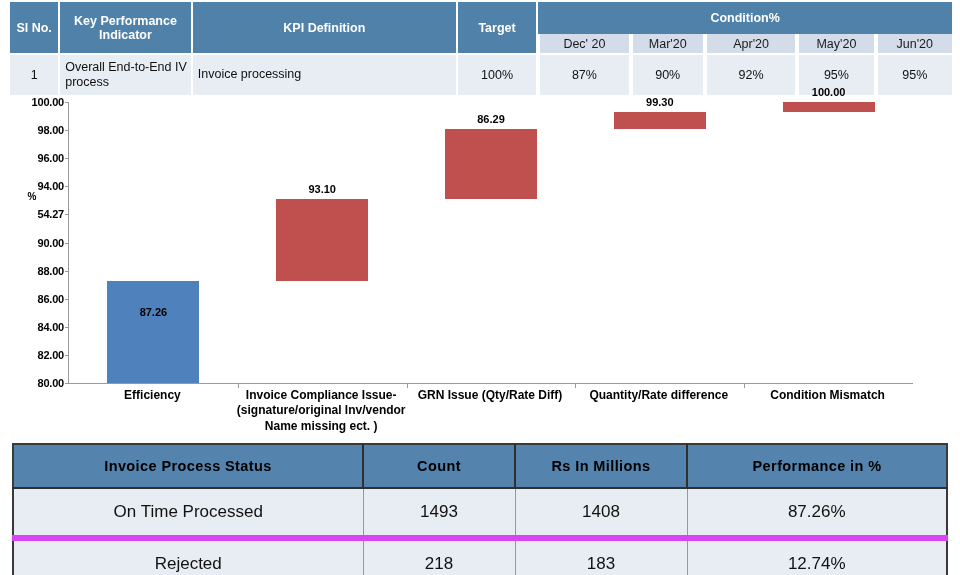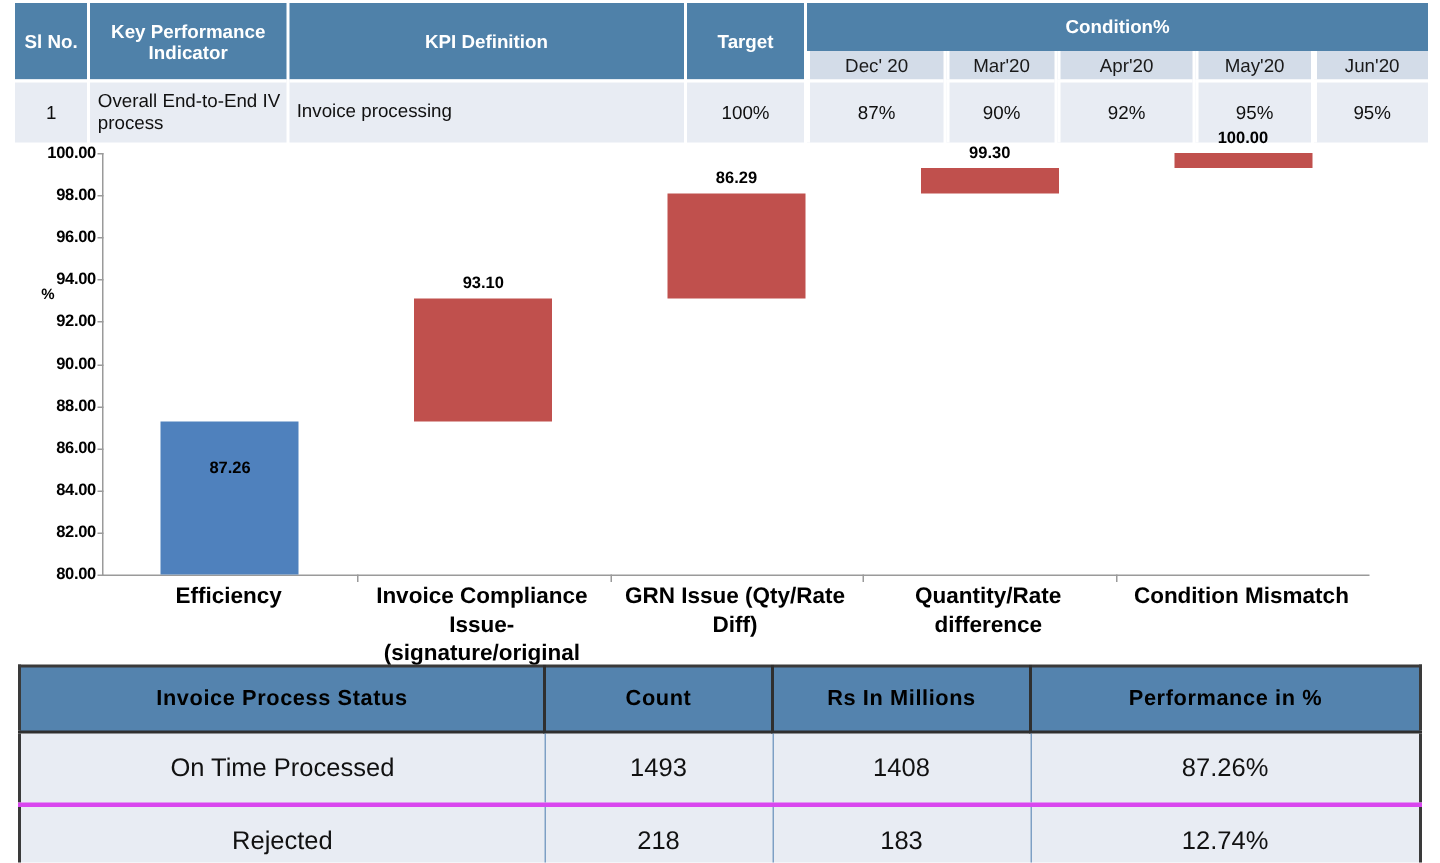--- a/index.html
+++ b/index.html
@@ -146,21 +146,21 @@
     position: absolute;
     left: 68px;
     top: 296px;
     width: 846px;
     height: 50px;
   }
   .xlabel {
     position: absolute;
     top: 0;
     text-align: center;
-    font-size: 15px;
+    font-size: 12px;
     font-weight: bold;
     line-height: 1.28;
     color: #000;
   }
 
   
   #status-table-wrap {
     position: absolute;
     left: 12px;
     top: 443px;
@@ -183,21 +183,21 @@
     border-bottom: 2px solid #2f2f2f;
     letter-spacing: 0.4px;
   }
   table.status th:last-child { border-right: none; }
   table.status td {
     background: #E8ECF3;
     font-size: 17px;
     text-align: center;
     height: 44px;
     border-right: 1px solid #7D9FC4;
-    border-bottom: 3px solid #d946ef;
+    border-bottom: 6px solid #d946ef;
     color: #111;
   }
   table.status td:last-child { border-right: none; }
   table.status tr:last-child td { border-bottom: none; }
 </style>
 </head>
 <body>
 
 <div id="kpi-table-wrap">
   <table class="kpi">
@@ -241,21 +241,21 @@
     </tbody>
   </table>
 </div>
 
 <div id="chart">
   <div id="y-axis-labels">
       <div class="ytick" style="top: 10px;">100.00</div>
       <div class="ytick" style="top: 38.1px;">98.00</div>
       <div class="ytick" style="top: 66.2px;">96.00</div>
       <div class="ytick" style="top: 94.3px;">94.00</div>
-      <div class="ytick" style="top: 122.4px;">92.00</div>
+      <div class="ytick" style="top: 122.4px;">54.27</div>
       <div class="ytick" style="top: 150.5px;">90.00</div>
       <div class="ytick" style="top: 178.6px;">88.00</div>
       <div class="ytick" style="top: 206.7px;">86.00</div>
       <div class="ytick" style="top: 234.8px;">84.00</div>
       <div class="ytick" style="top: 262.9px;">82.00</div>
       <div class="ytick" style="top: 291px;">80.00</div>
     </div>
   <div id="y-axis-title" style="top: 99.3px;">%</div>
   <div id="plot">
       <div class="axis-tickmark" style="top: 0px;"></div>

